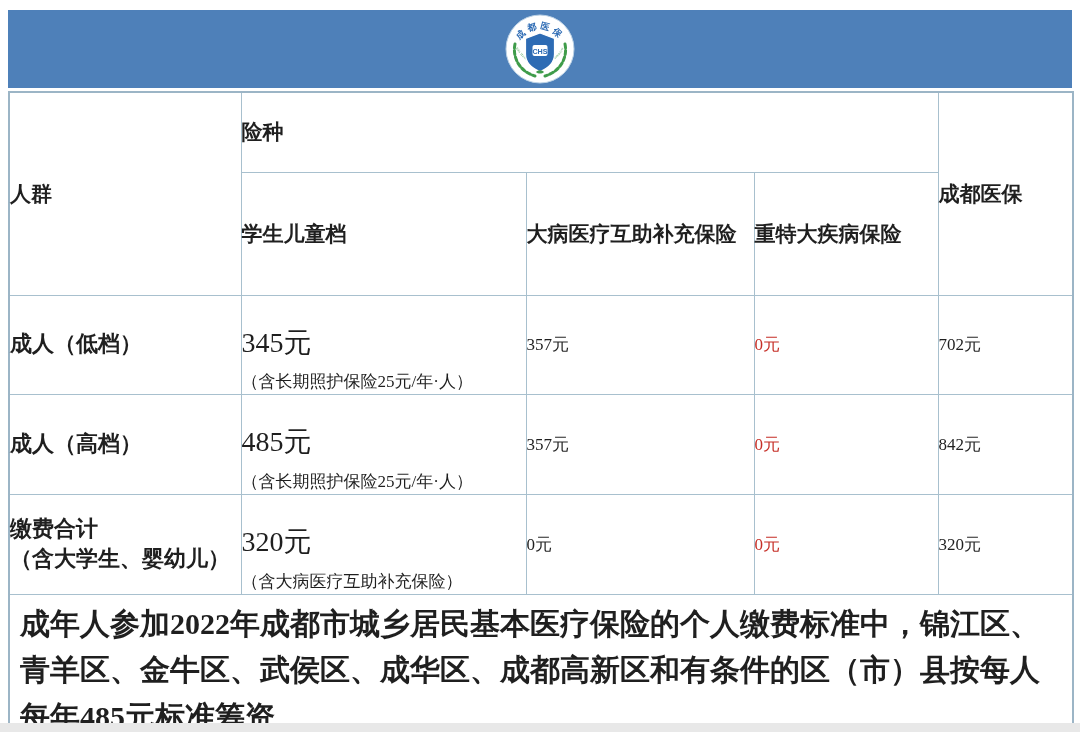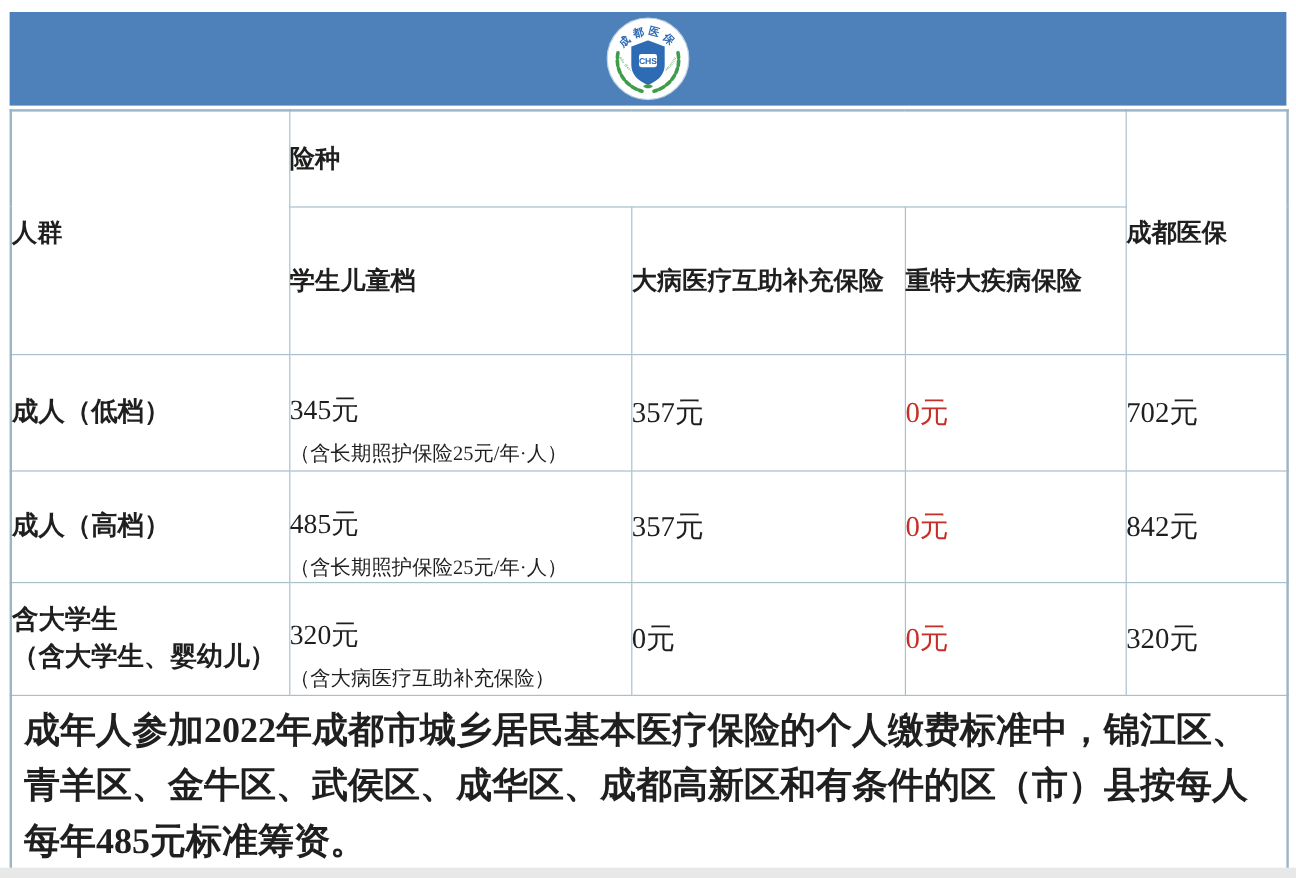--- a/index.html
+++ b/index.html
@@ -41,23 +41,23 @@
     text-align: left; vertical-align: middle; padding: 0;
   }
   tr.h-group  td { height: 80px; }
   tr.h-sub    td { height: 123px; }
   tr.r1 td { height: 97px; }
   tr.r2 td { height: 93px; }
   tr.r3 td { height: 94px; }
 
   .hdr   { font-size: 21px; font-weight: 600; }
   .group-cell { font-size: 22px; font-weight: 600; line-height: 1.4; margin-left: 24px; }
-  .cell-main  { font-size: 23px; line-height: 1.35; margin-top: 28px; }
+  .cell-main  { font-size: 28px; line-height: 1.35; margin-top: 28px; }
   .cell-note  { font-size: 17px; line-height: 1.35; margin-top: 10px; }
-  .val   { font-size: 24px; margin-left: 20px; }
+  .val   { font-size: 17px; margin-left: 20px; }
   .red   { color: #c62f27; }
 
   tr.note-row td {
     height: 91px; text-align: left; padding: 6px 10px;
     font-size: 30px; font-weight: 600; line-height: 1.55;
   }
   tr.wm-row td {
     height: 54px; text-align: left; padding-right: 22px;
     font-size: 26px; color: #8f8f8f; font-style: italic; font-weight: 400;
     border-top: 1.5px solid #c6d2da;
@@ -135,21 +135,21 @@
           <div class="cell-main">485元</div>
           <div class="cell-note">（含长期照护保险25元/年·人）</div>
         </td>
         <td class="val">357元</td>
         <td class="val red">0元</td>
         <td class="val">842元</td>
       </tr>
 
       <tr class="r3">
         <td class="group-cell">
-          <div>含大学生</div>
+          <div>缴费合计</div>
           <div>（含大学生、婴幼儿）</div>
         </td>
         <td>
           <div class="cell-main">320元</div>
           <div class="cell-note">（含大病医疗互助补充保险）</div>
         </td>
         <td class="val">0元</td>
         <td class="val red">0元</td>
         <td class="val">320元</td>
       </tr>

